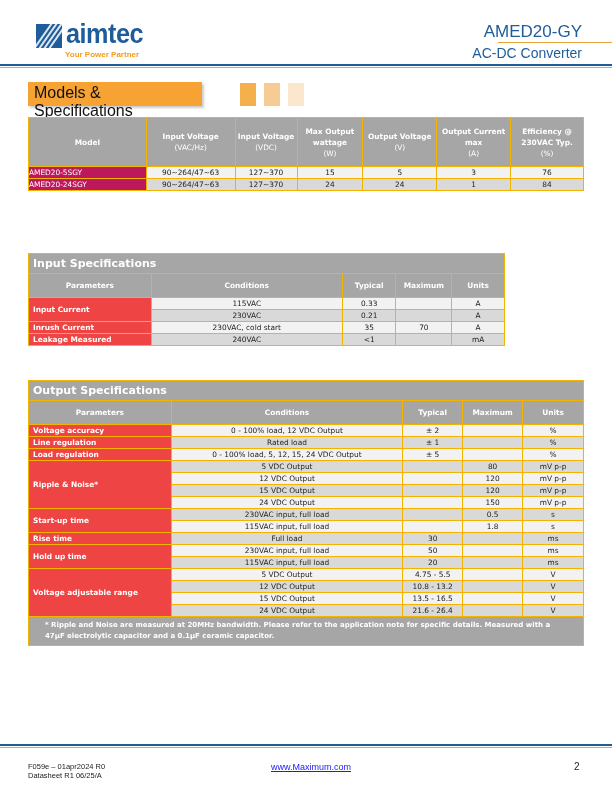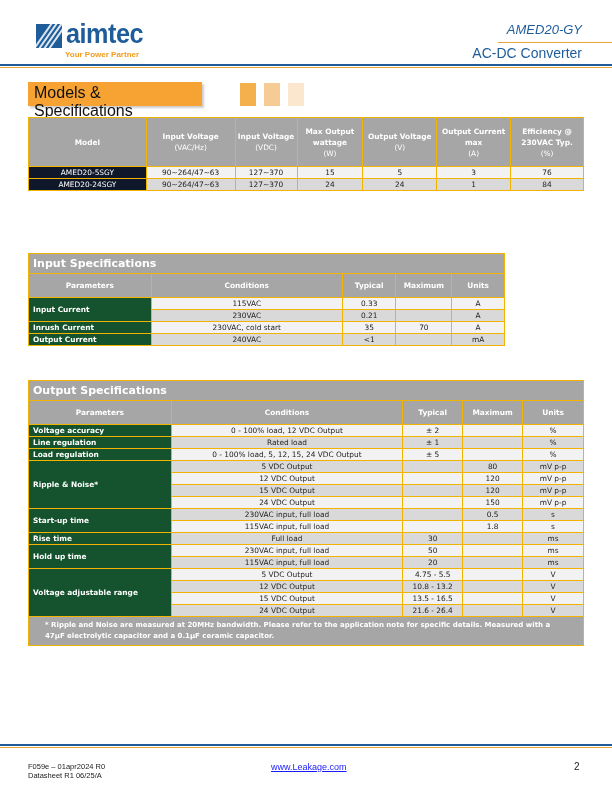--- a/index.html
+++ b/index.html
@@ -2,34 +2,34 @@
 <html><head>
 <meta charset="utf-8">
 <style>
   html, body { margin:0; padding:0; background:#ffffff; }
   body { width:612px; height:792px; position:relative; overflow:hidden; font-family:"DejaVu Sans", sans-serif; color:#222; }
   .logo { position:absolute; left:36px; top:22px; width:120px; height:40px; }
   .logo-mark { position:absolute; left:0; top:2px; width:26px; height:24px; background:#1e5c9a; overflow:hidden; }
   .logo-mark span { position:absolute; width:2px; height:30px; background:#ffffff; opacity:0.85; transform:rotate(35deg); top:-3px; }
   .logo-text { position:absolute; left:30px; top:-4px; font-family:"Liberation Sans", sans-serif; font-weight:bold; font-size:28px; color:#1e5c9a; letter-spacing:-0.5px; transform:scaleX(0.9); transform-origin:left; }
   .logo-tag { position:absolute; left:29px; top:28px; font-family:"Liberation Sans", sans-serif; font-weight:bold; font-size:8px; color:#f39c1b; }
-  .doc-title { position:absolute; right:30px; top:22px; font-family:"Liberation Sans", sans-serif; font-size:13px; color:#1e5c9a;font-style:italic; }
+  .doc-title { position:absolute; right:30px; top:22px; font-family:"Liberation Sans", sans-serif; font-size:17px; color:#1e5c9a; }
   .doc-rule { position:absolute; left:498px; top:42px; width:114px; height:1px; background:#e8a33b; }
   .doc-sub { position:absolute; right:30px; top:45px; font-family:"Liberation Sans", sans-serif; font-size:14px; color:#1e5c9a; }
   .hdr-line1 { position:absolute; left:0; top:64px; width:612px; height:2px; background:#1e5c9a; }
   .hdr-line2 { position:absolute; left:0; top:67px; width:612px; height:1px; background:#e8a33b; }
   .section-tag { position:absolute; left:28px; top:82px; width:174px; height:24px; background:#f7a334; box-shadow:2px 2px 2px rgba(0,0,0,0.2); }
   .section-tag span { position:absolute; left:6px; top:2px; font-family:"Liberation Sans", sans-serif; font-size:16px; color:#111; }
   .deco { position:absolute; top:83px; width:16px; height:23px; }
   table { position:absolute; left:28px; border-collapse:collapse; font-family:"DejaVu Sans", sans-serif; font-size:7.4px; }
   td, th { border:1px solid #f3b400; text-align:center; padding:0; line-height:11px; }
   .hdr { background:#a6a6a6; color:#ffffff; font-weight:bold; }
   .hdr .sub { font-weight:normal; }
-  .lbl { background:#14532d; color:#ffffff; font-weight:bold; text-align:left; padding-left:4px; }
-  .lblc { background:#0f172a; color:#ffffff; text-align:center;margin-left:20px; }
+  .lbl { background:#ef4444; color:#ffffff; font-weight:bold; text-align:left; padding-left:4px; }
+  .lblc { background:#be185d; color:#ffffff; text-align:left;margin-left:20px; }
   .r0 { background:#f2f2f2; }
   .r1 { background:#d9d9d9; }
   .caption { background:#a6a6a6; color:#ffffff; font-size:11px; font-weight:bold; text-align:left; padding-left:4px; height:19px; line-height:19px; }
   .note { background:#a6a6a6; color:#ffffff; font-size:7px; font-weight:bold; text-align:left; padding:3px 16px; line-height:11px; }
   .ftr-line1 { position:absolute; left:0; top:744px; width:612px; height:2px; background:#1e5c9a; }
   .ftr-line2 { position:absolute; left:0; top:747px; width:612px; height:1px; background:#e8a33b; }
   .ftr-left { position:absolute; left:28px; top:762px; font-family:"Liberation Sans", sans-serif; font-size:7.5px; color:#222; line-height:9px; }
   .ftr-link { position:absolute; left:271px; top:762px; font-family:"Liberation Sans", sans-serif; font-size:9px; color:#1a1aff; text-decoration:underline; }
   .ftr-page { position:absolute; left:574px; top:761px; font-family:"Liberation Sans", sans-serif; font-size:10px; color:#222; }
 </style>
@@ -133,21 +133,21 @@
     <td>A</td>
   </tr>
   <tr class="r0">
     <td class="lbl">Inrush Current</td>
     <td>230VAC, cold start</td>
     <td>35</td>
     <td>70</td>
     <td>A</td>
   </tr>
   <tr class="r1">
-    <td class="lbl">Output Current</td>
+    <td class="lbl">Leakage Measured</td>
     <td>240VAC</td>
     <td>&lt;1</td>
     <td></td>
     <td>mA</td>
   </tr>
 </tbody>
   </table>
 
 <table style="top:380px;width:556px;">
   <colgroup>
@@ -277,14 +277,14 @@
       </tr>
 </tbody>
   </table>
 
 <div class="ftr-line1"></div>
 <div class="ftr-line2"></div>
 <div class="ftr-left">
   <div>F059e – 01apr2024 R0</div>
   <div>Datasheet R1 06/25/A</div>
 </div>
-<a class="ftr-link">www.Leakage.com</a>
+<a class="ftr-link">www.Maximum.com</a>
 <div class="ftr-page">2</div>
 
 </body></html>

